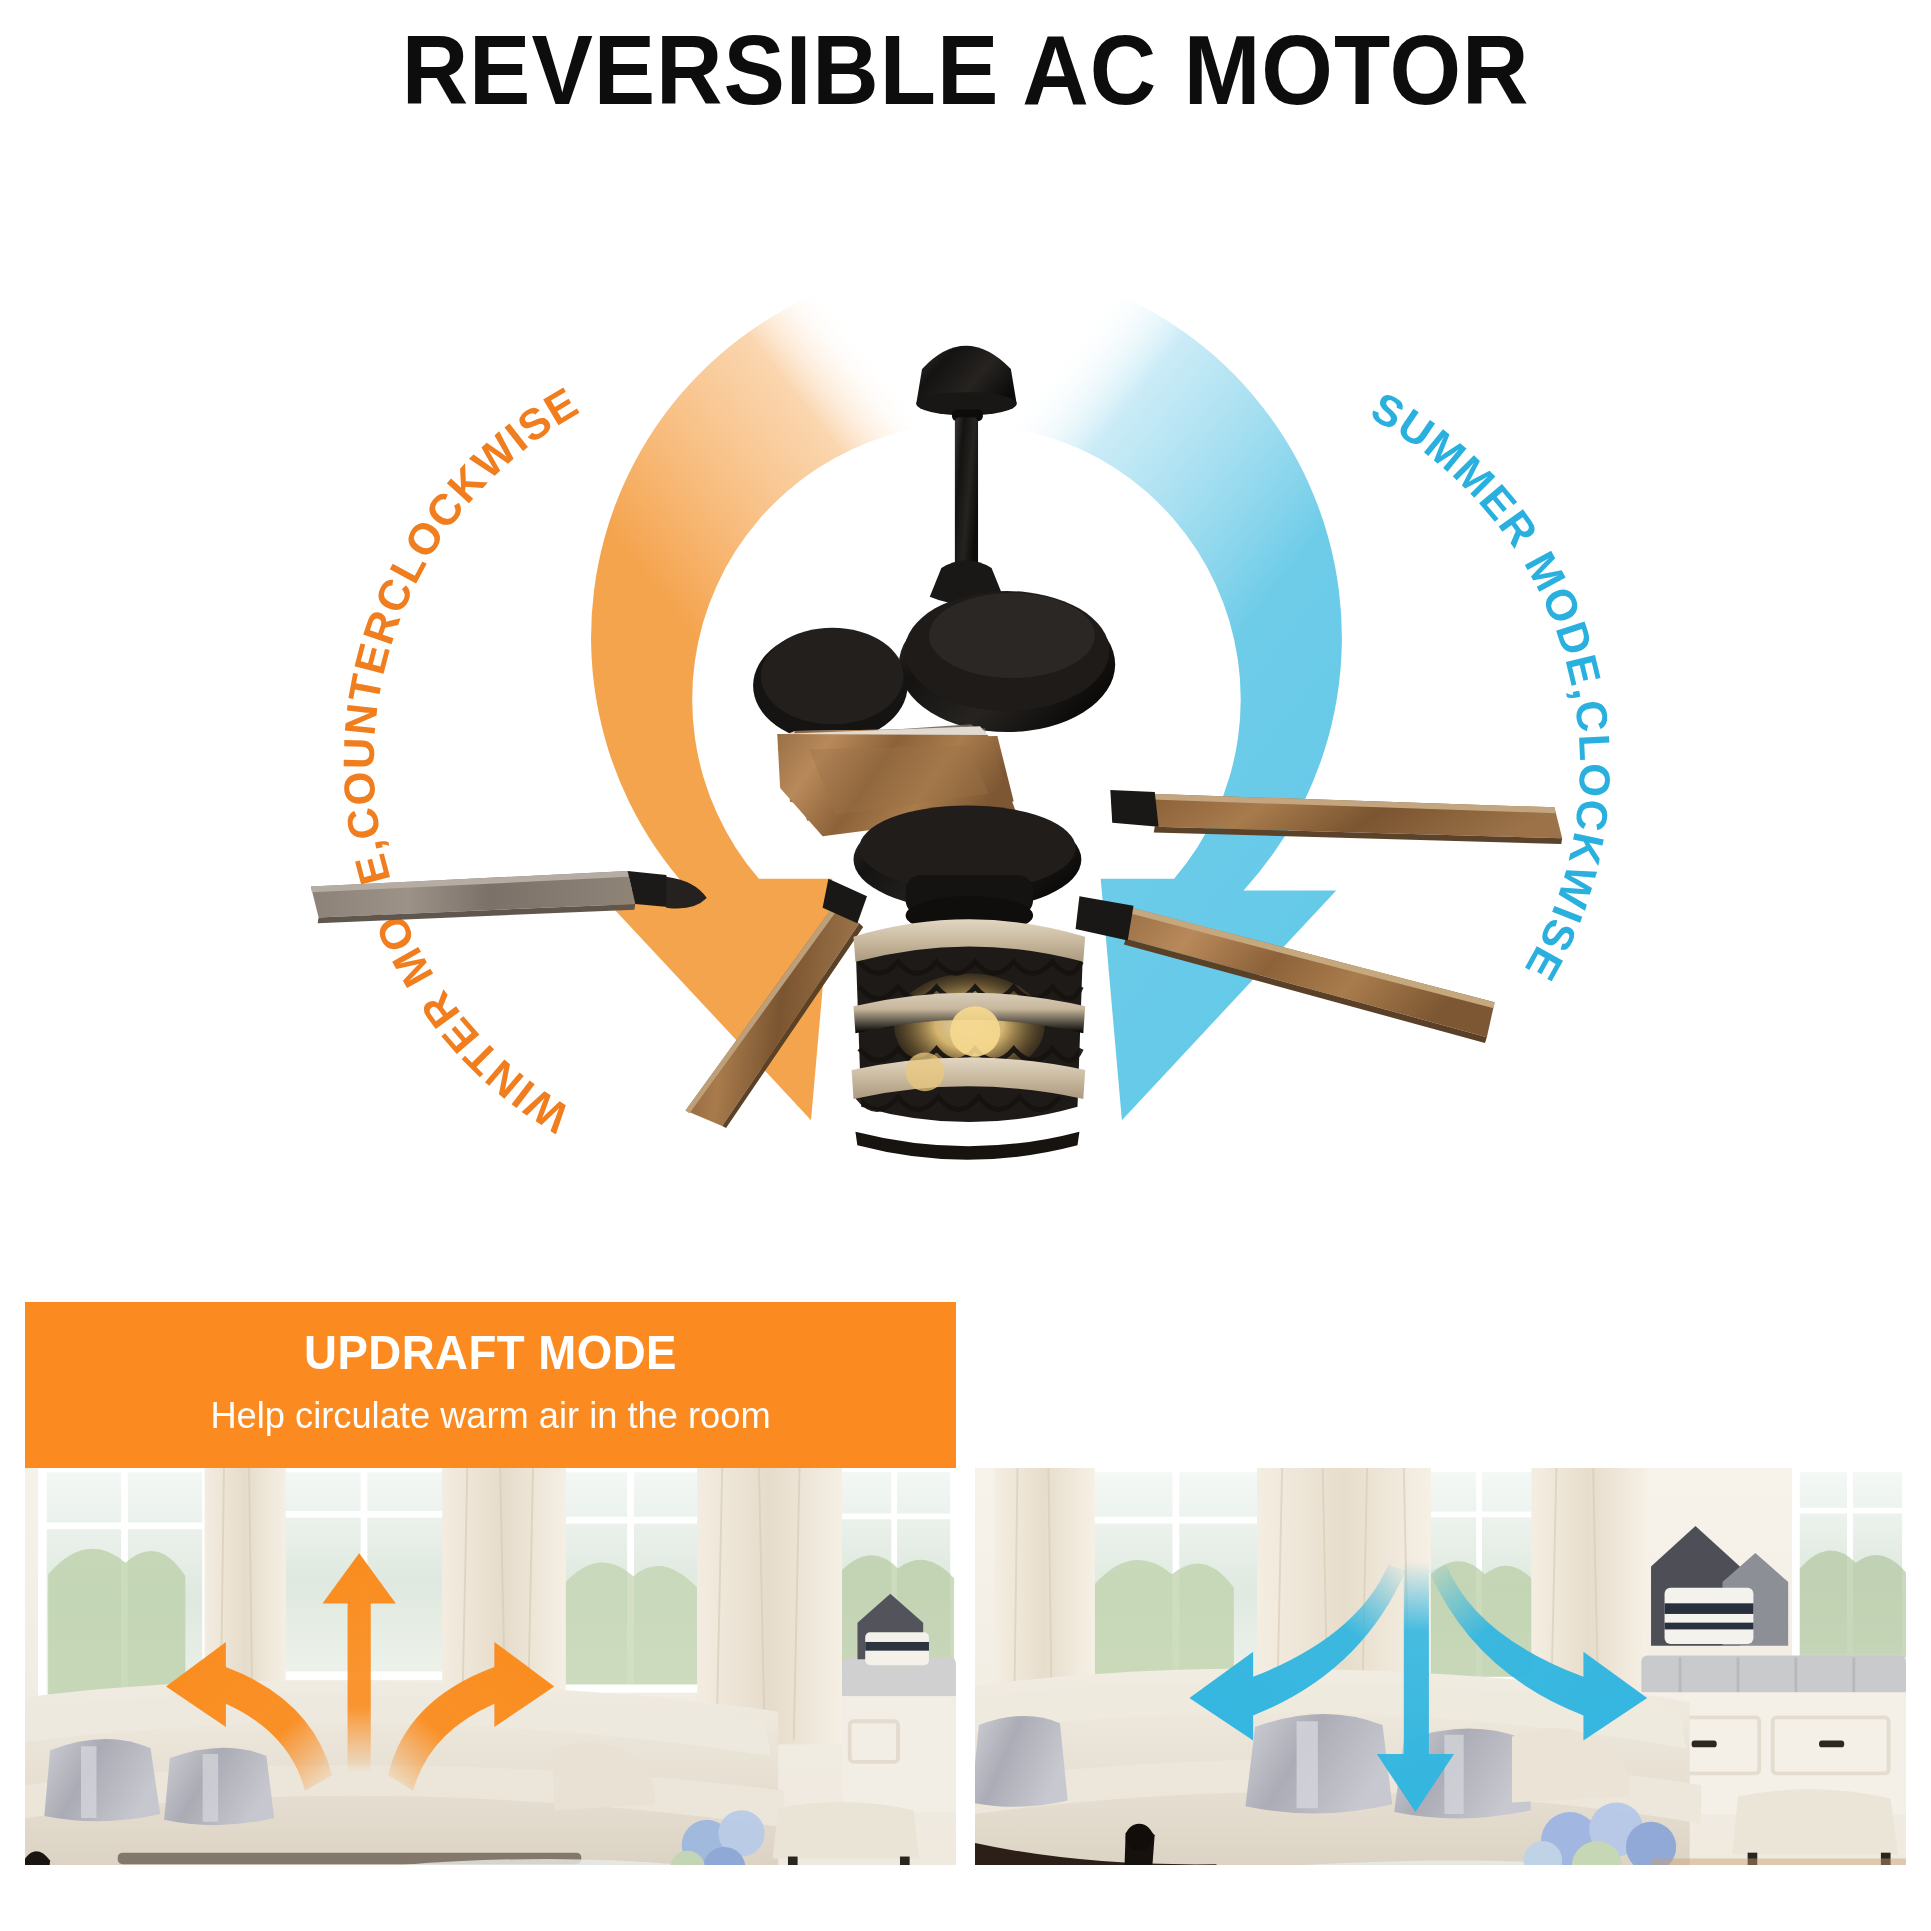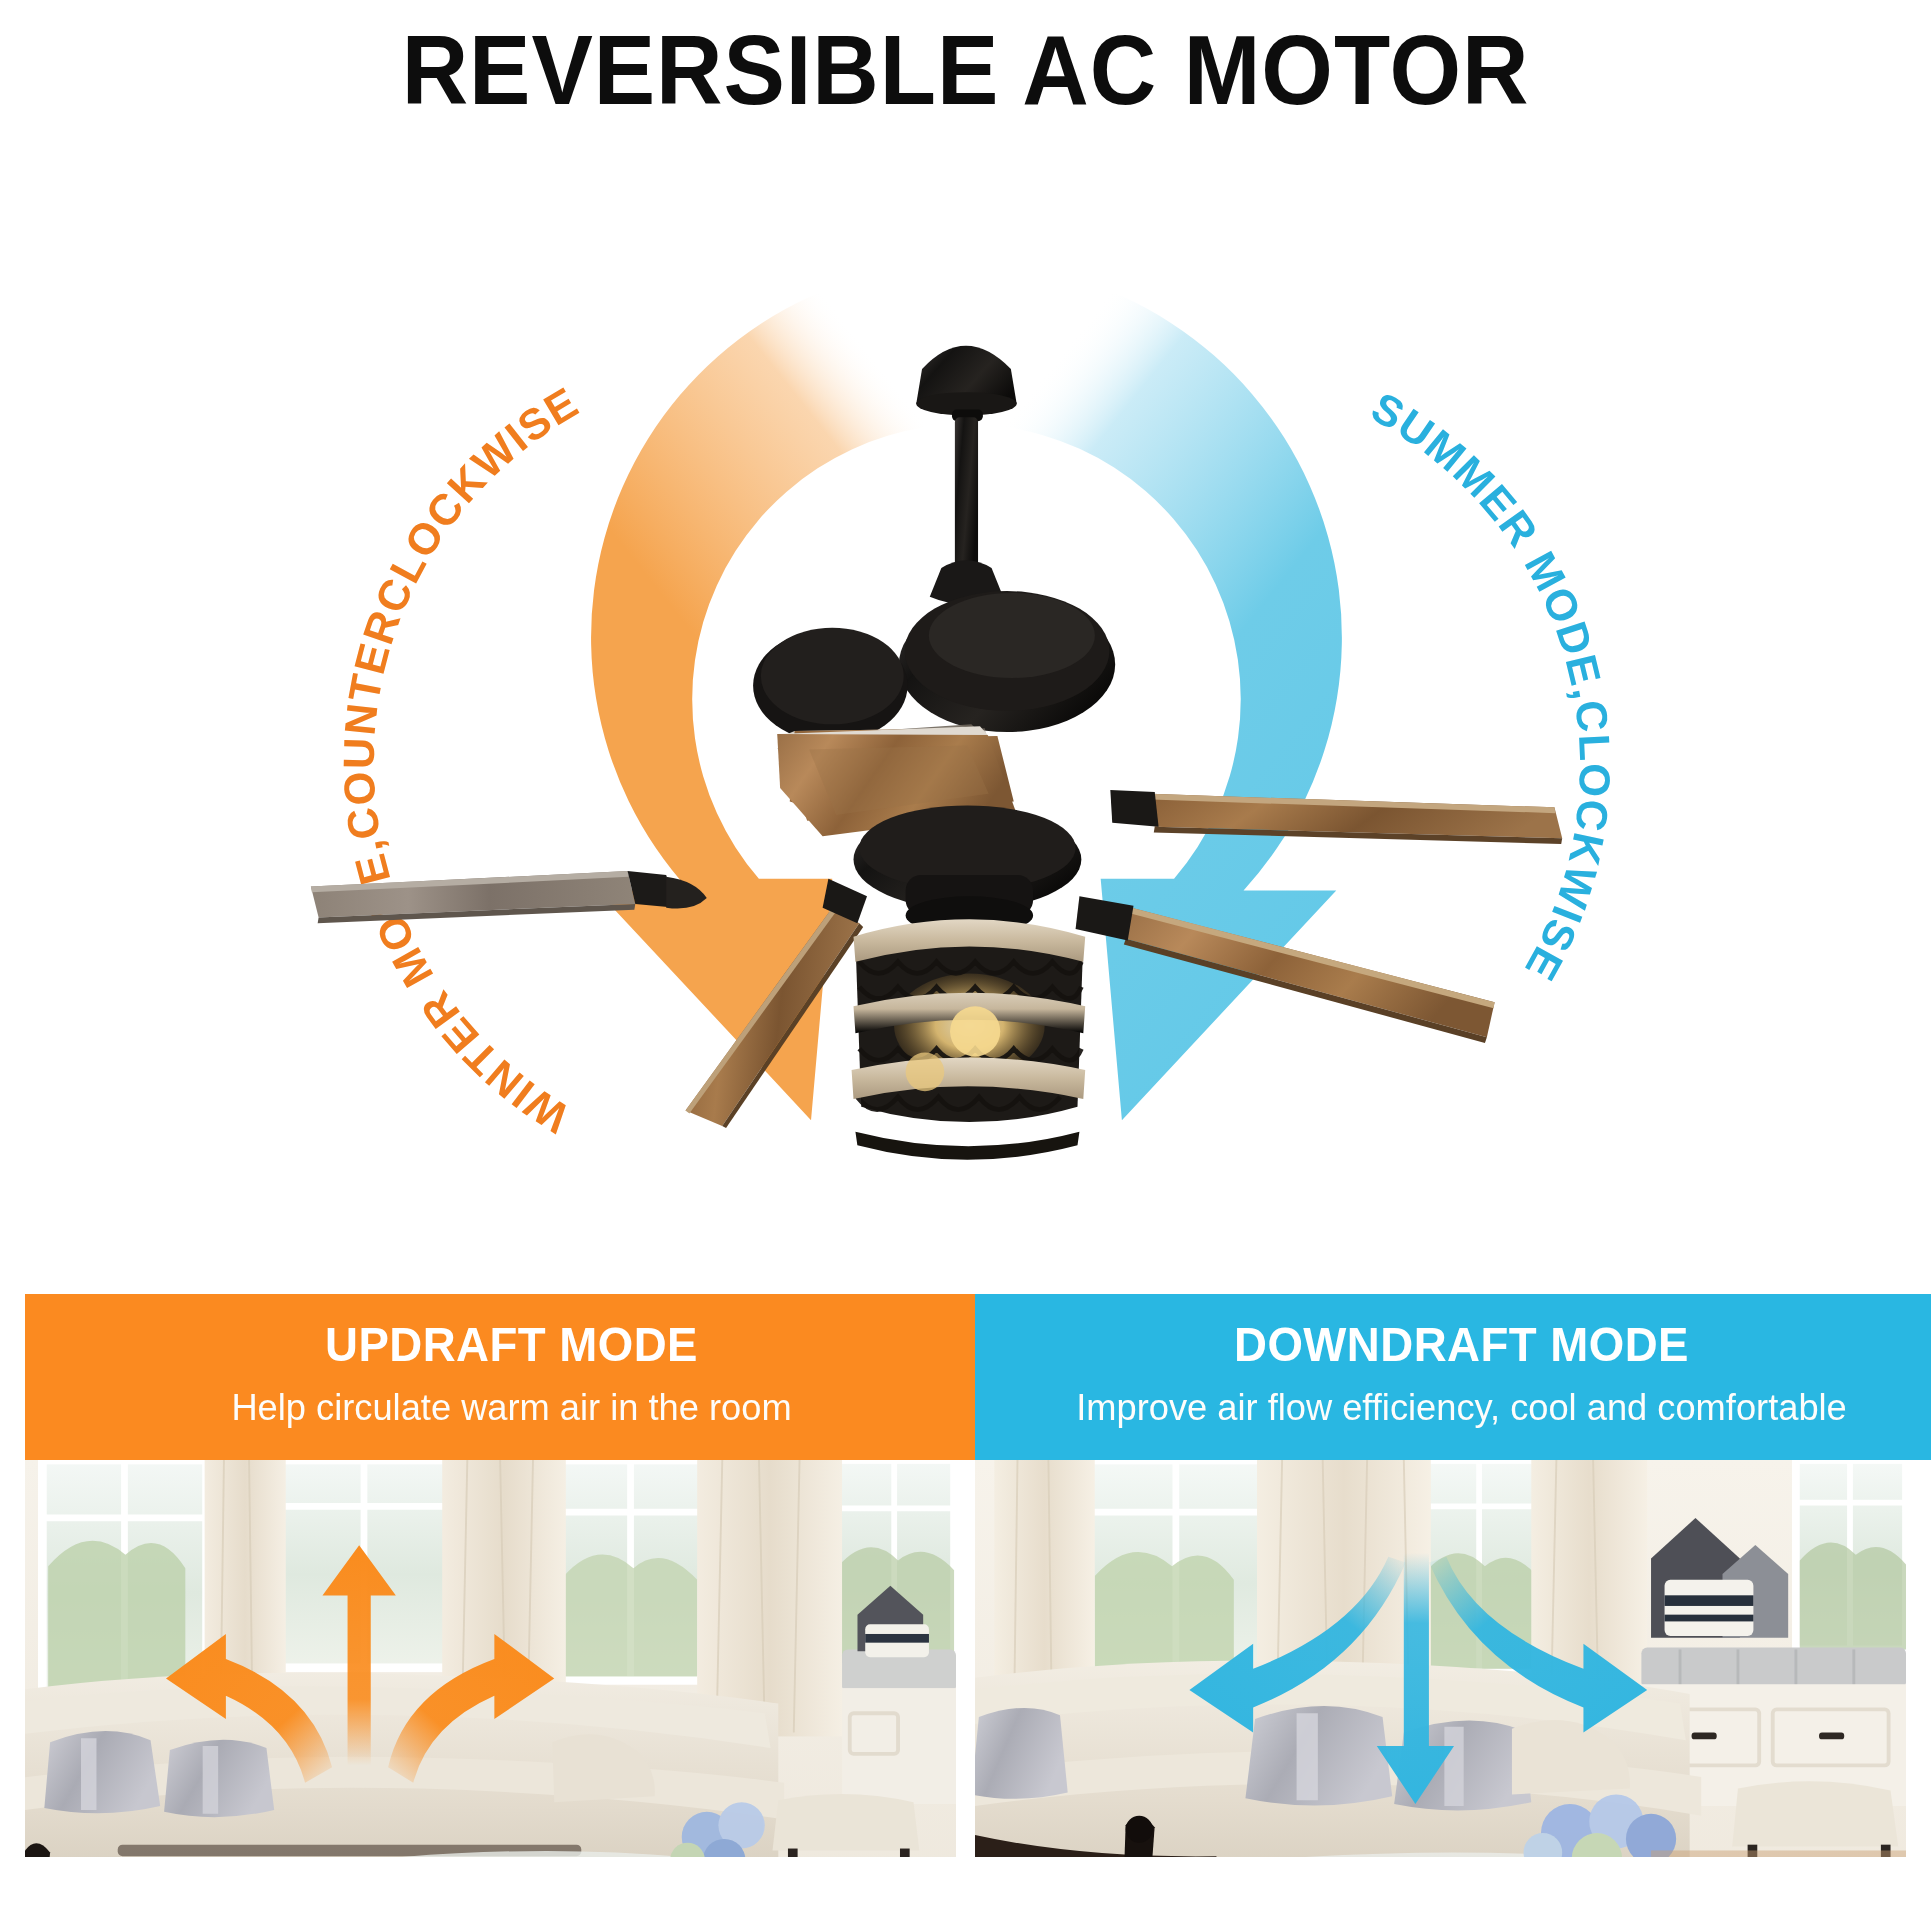--- a/index.html
+++ b/index.html
@@ -23,21 +23,21 @@
   
   .arc-label{
     font-family:"Liberation Sans", sans-serif;
     font-size:45px;font-weight:bold;letter-spacing:1.5px;
   }
   .arc-label.warm{fill:#F07D1E;}
   .arc-label.cool{fill:#29B0DE;}
 
   
   #panels{position:absolute;left:0;top:1291px;width:1931px;height:599px;}
-  .panel{position:absolute;top:3px;width:931px;height:563px;overflow:hidden;padding-left:42px;}
+  .panel{position:absolute;top:11px;width:931px;height:563px;overflow:hidden;}
   .panel.left{left:25px;}
   .panel.right{left:975px;}
 
   .panel-head{position:absolute;left:0;top:0;width:100%;height:166px;
               box-sizing:border-box;padding-top:21px;text-align:center;}
   .panel.left  .panel-head{background:#FB8A20;}
   .panel.right .panel-head{background:#29B7E2;}
 
   .panel-title{
     font-family:"Liberation Sans", sans-serif;
@@ -402,24 +402,20 @@
         </g>
 
         <g>
           <path d="M 376,318 q 18,-78 110,-112 l 0,-26 l 62,46 l -62,42 l 0,-24 q -68,30 -84,90 Z" fill="url(#fadeSideR)"></path>
         </g>
       </svg>
     </div>
   </div>
 
   <div class="panel right">
-    <div class="panel-head">
-      <div class="panel-title">DOWNDRAFT MODE</div>
-      <div class="panel-sub">Improve air flow efficiency, cool and comfortable</div>
-    </div>
 
     <div class="panel-photo">
       <svg class="photo-svg" viewBox="0 0 964 448" preserveAspectRatio="none">
         <defs>
           <linearGradient id="wallR" x1="0" y1="0" x2="0" y2="1">
             <stop offset="0%" stop-color="#f7f3eb"></stop>
               <stop offset="100%" stop-color="#efe9de"></stop>
           </linearGradient>
           <linearGradient id="curtR" x1="0" y1="0" x2="1" y2="0">
             <stop offset="0%" stop-color="#f4eee2"></stop>

